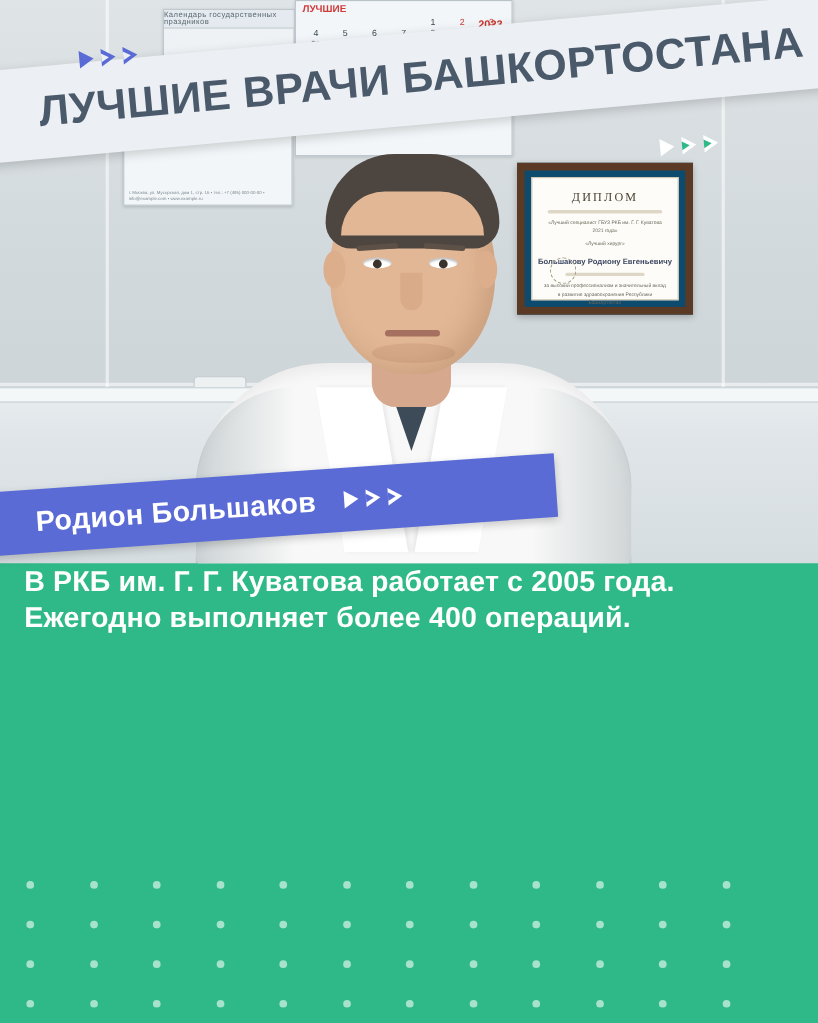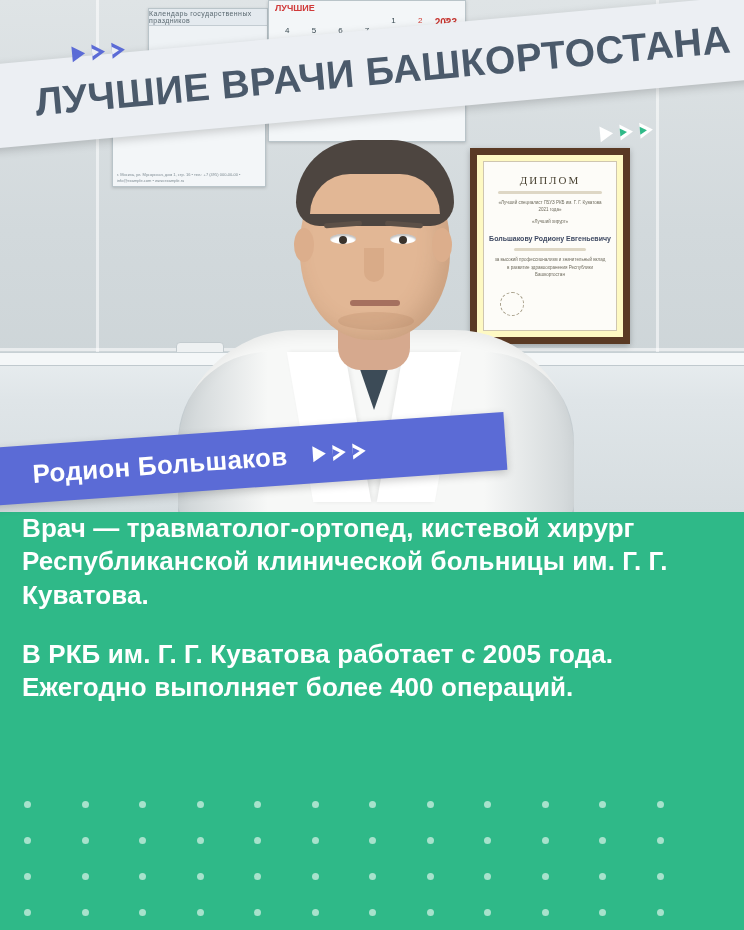--- a/index.html
+++ b/index.html
@@ -97,22 +97,22 @@
     color: #7e8b92;
     line-height: 1.5;
   }
 
   
   .diploma {
     position: absolute;
     left: 470px;
     top: 148px;
     width: 160px;
-    height: 196px;
-    background: #fef9c3;
+    height: 138px;
+    background: #0c4a6e;
     border: 7px solid #5a3a24;
     box-shadow: 0 2px 6px rgba(0,0,0,.25);
     box-sizing: border-box;
   }
   .diploma-inner {
     position: absolute;
     inset: 6px;
     border: 1px solid #cfc6b0;
     background: #fdfcf8;
   }
@@ -577,21 +577,20 @@
   <div class="banner-name">
     <div class="name">Родион Большаков</div>
     <div class="tri-group">
       <span class="tri"></span>
       <span class="tri hollow"></span>
       <span class="tri hollow"></span>
     </div>
   </div>
 
   <div class="body-text">
-    <p class="para">Врач — травматолог-ортопед, кистевой хирург Республиканской клинической больницы им. Г. Г. Куватова.</p>
     <p class="para second">В РКБ им. Г. Г. Куватова работает с 2005 года. Ежегодно выполняет более 400 операций.</p>
   </div>
 
   <div class="dots">
       <span class="dot" style="background: rgb(167, 226, 204);"></span>
       <span class="dot" style="background: rgb(167, 226, 204);"></span>
       <span class="dot" style="background: rgb(167, 226, 204);"></span>
       <span class="dot" style="background: rgb(167, 226, 204);"></span>
       <span class="dot" style="background: rgb(167, 226, 204);"></span>
       <span class="dot" style="background: rgb(167, 226, 204);"></span>

